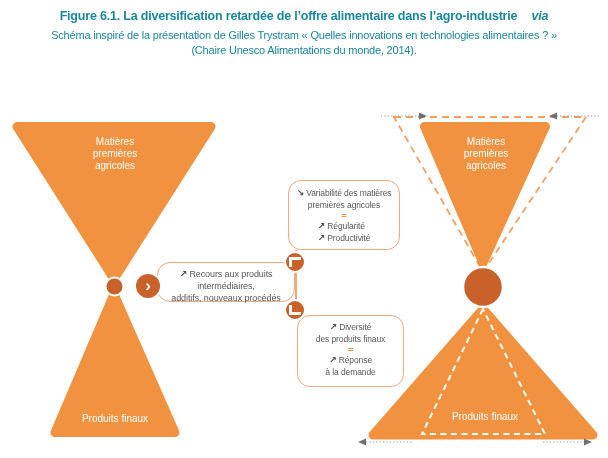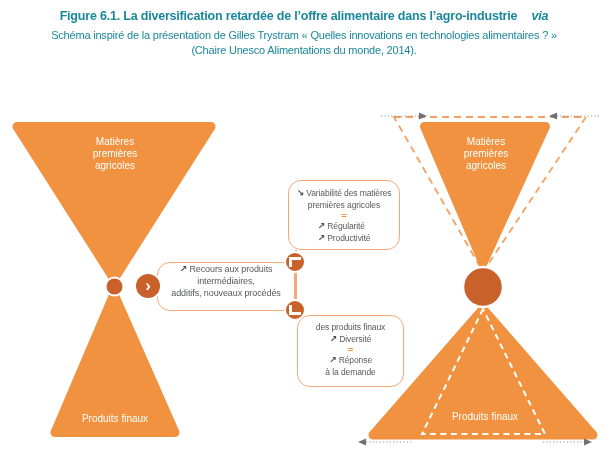--- a/index.html
+++ b/index.html
@@ -20,21 +20,21 @@
   .lbl-left-top{left:84px;top:136px;width:62px;}
   .lbl-left-bottom{left:65px;top:413px;width:100px;}
   .lbl-right-top{left:455px;top:136px;width:62px;}
   .lbl-right-bottom{left:435px;top:411px;width:100px;}
   
   .callout{
     position:absolute;background:#ffffff;border:1.5px solid #F4A97B;border-radius:13px;
     color:#58595B;text-align:center;font-size:8.5px;line-height:12px;letter-spacing:-0.1px;
     box-sizing:border-box;z-index:2;
   }
-  .box-process{left:157px;top:262px;width:138px;height:49px;font-size:9px;}
+  .box-process{left:157px;top:262px;width:138px;height:40px;padding-top:5px;font-size:9px;}
   .box-variability{left:288px;top:180px;width:112px;height:70px;padding-top:6px;}
   .box-diversity{left:297px;top:315px;width:107px;height:72px;padding-top:5px;}
   .arrow-ic{font-family:"DejaVu Sans", sans-serif;color:#4D4D4F;font-weight:700;font-size:9px;}
   .eq{color:#F0923F;font-weight:700;line-height:9px;font-size:9.5px;}
   .items{display:inline-block;text-align:left;}
   
   .vline{position:absolute;left:295px;top:250px;width:1.5px;height:65px;background:#F4A97B;z-index:1;}
   .node{
     position:absolute;border-radius:50%;background:#C9612A;border:2px solid #ffffff;
     display:flex;align-items:center;justify-content:center;z-index:3;box-sizing:border-box;
@@ -106,23 +106,23 @@
     <div class="eq">=</div>
     <div class="items">
       <div><span class="arrow-ic">↗</span>
         <span>Régularité</span></div>
       <div><span class="arrow-ic">↗</span>
         <span>Productivité</span></div>
     </div>
   </div>
 
   <div class="callout box-diversity">
-    <div>des produits finaux</div>
     <div><span class="arrow-ic">↗</span>
       <span>Diversité</span></div>
+    <div>des produits finaux</div>
     <div class="eq">=</div>
     <div><span class="arrow-ic">↗</span>
       <span>Réponse</span></div>
     <div>à la demande</div>
   </div>
 
   <div class="node node-chevron">
     <span class="glyph">›</span>
   </div>
   <div class="node node-up">

